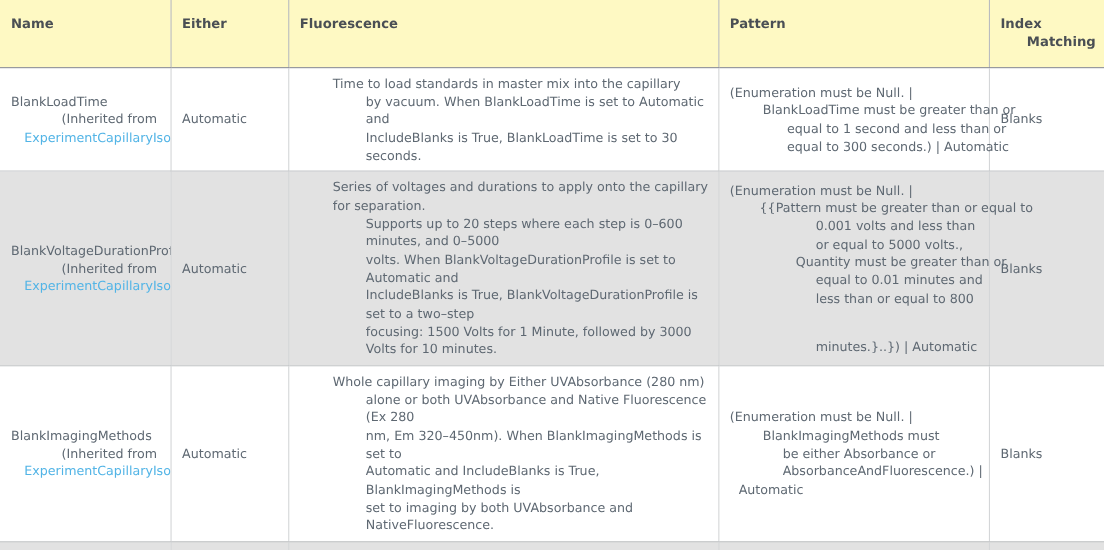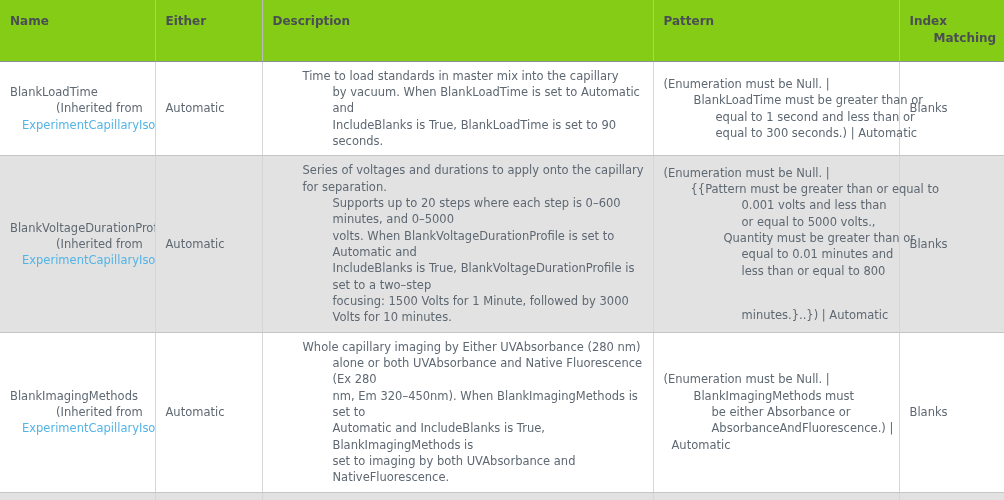--- a/index.html
+++ b/index.html
@@ -24,21 +24,21 @@
 
   
   .col-name      { width: 155px; }
   .col-default   { width: 107px; }
   .col-desc      { width: 391px; }
   .col-pattern   { width: 246px; }
   .col-index     { width: 105px; }
 
   
   thead th {
-    background: #84cc16;
+    background: #fef9c3;
     color: #4a4f54;
     font-weight: bold;
     font-size: 12px;
     text-align: left;
     vertical-align: top;
     padding: 13px 8px 13px 10px;
     height: 45px;
     box-sizing: border-box;
     border-right: 1px solid #b9bcbe;
     border-bottom: 1px solid #8d9094;
@@ -135,40 +135,40 @@
     <col class="col-name">
     <col class="col-default">
     <col class="col-desc">
     <col class="col-pattern">
     <col class="col-index">
   </colgroup>
   <thead>
     <tr>
       <th>Name</th>
       <th>Either</th>
-      <th>Description</th>
+      <th>Fluorescence</th>
       <th>Pattern</th>
       <th>
         <span class="header-index-matching">
           <span class="line1">Index</span>
           <span class="line2">Matching</span>
         </span>
       </th>
     </tr>
   </thead>
   <tbody id="table-body">
       <tr class="row-odd">
         <td class="cell-name">
           <span class="name-title">BlankLoadTime</span>
           <span class="name-inherit">(Inherited from</span>
           <a class="name-link">ExperimentCapillaryIsoelectricFocusing)</a>
         </td>
         <td class="cell-default">Automatic</td>
         <td class="cell-desc">
-          <div class="para"><span class="ln">Time to load standards in master mix into the capillary</span><span class="ln">by vacuum.  When BlankLoadTime is set to Automatic and</span><span class="ln">IncludeBlanks is True, BlankLoadTime is set to 90 seconds.</span></div>
+          <div class="para"><span class="ln">Time to load standards in master mix into the capillary</span><span class="ln">by vacuum.  When BlankLoadTime is set to Automatic and</span><span class="ln">IncludeBlanks is True, BlankLoadTime is set to 30 seconds.</span></div>
         </td>
         <td class="cell-pattern">
           <span class="pline" style="padding-left: 0px;">(Enumeration must be Null.  |</span>
           <span class="pline" style="padding-left: 30px;">BlankLoadTime must be greater than or</span>
           <span class="pline" style="padding-left: 52px;">equal to 1 second and less than or</span>
           <span class="pline" style="padding-left: 52px;">equal to 300 seconds.) | Automatic</span>
         </td>
         <td class="cell-index">Blanks</td>
       </tr>
       <tr class="row-even">

